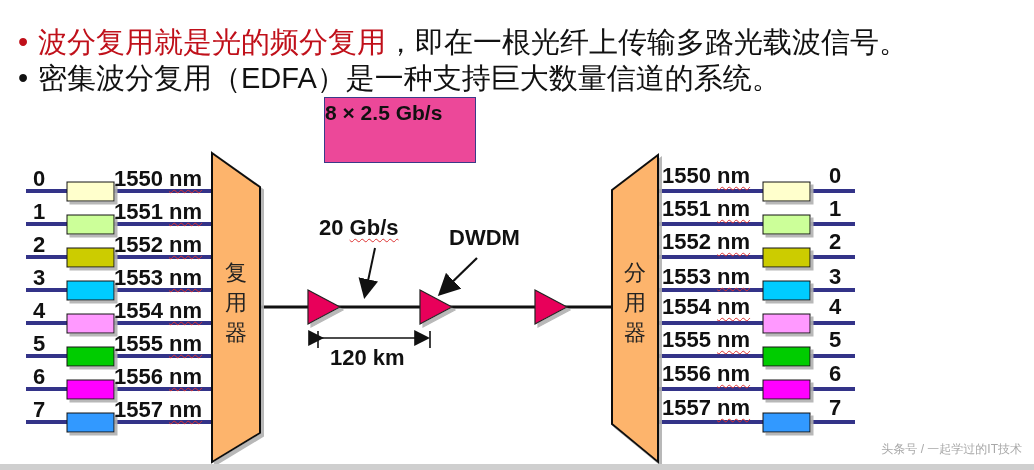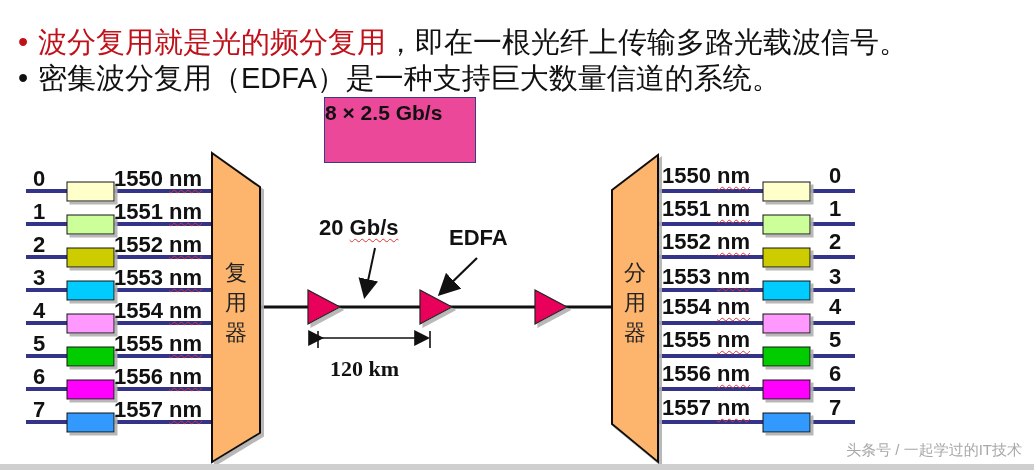--- a/index.html
+++ b/index.html
@@ -9,21 +9,21 @@
   .bullet .dot { display:inline-block; width:20px; }
   .b1 { top:24px; }
   .b2 { top:60px; }
   .red { color:#c0101a; }
   .infobox { position:absolute; left:324px; top:97px; width:150px; height:64px; border:1.5px solid #3a3a88;
              background:#ec4899; text-align:left; font-weight:bold; font-size:21px; line-height:29px; color:#111; }
   .lbl { position:absolute; font-weight:bold; font-size:22px; color:#111; white-space:nowrap; line-height:24px; }
   .wavy { text-decoration: underline wavy #d33; text-decoration-thickness:1px; text-underline-offset:3px; }
   svg { position:absolute; left:0; top:0; }
   .footer-bar { position:absolute; left:0; top:464px; width:1034px; height:6px; background:#cfcfcf; }
-  .watermark { position:absolute; right:12px; top:441px; font-size:15px; color:#a8a8a8; white-space:nowrap; }
+  .watermark { position:absolute; right:12px; top:441px; font-size:12px; color:#a8a8a8; white-space:nowrap; }
   .devlabel { position:absolute; font-size:22px; line-height:30px; color:#222; width:30px; text-align:center;
               font-family: "DejaVu Serif", "Liberation Serif", serif; }
 </style>
 </head>
 <body>
 
 <div class="bullet b1">
   <span class="dot red">•</span><span class="red">波分复用就是光的频分复用</span><span>，即在一根光纤上传输多路光载波信号。</span>
 </div>
 <div class="bullet b2">
@@ -114,22 +114,22 @@
     <div>用</div>
     <div>器</div>
 </div>
 <div class="devlabel" style="left:620px; top:258px;">
   <div>分</div>
     <div>用</div>
     <div>器</div>
 </div>
 
 <div class="lbl" style="left:319px; top:216px;"><span>20 </span><span class="wavy">Gb/s</span></div>
-<div class="lbl" style="left:449px; top:226px;">EDFA</div>
-<div class="lbl" style="left:330px; top:357px;font-family:Liberation Serif, serif;">120 km</div>
+<div class="lbl" style="left:449px; top:226px;">DWDM</div>
+<div class="lbl" style="left:330px; top:346px;">120 km</div>
 
 <div id="left-index">
     <div class="lbl" style="left: 33px; top: 167px;">0</div>
     <div class="lbl" style="left: 33px; top: 200px;">1</div>
     <div class="lbl" style="left: 33px; top: 233px;">2</div>
     <div class="lbl" style="left: 33px; top: 266px;">3</div>
     <div class="lbl" style="left: 33px; top: 299px;">4</div>
     <div class="lbl" style="left: 33px; top: 332px;">5</div>
     <div class="lbl" style="left: 33px; top: 365px;">6</div>
     <div class="lbl" style="left: 33px; top: 398px;">7</div>

